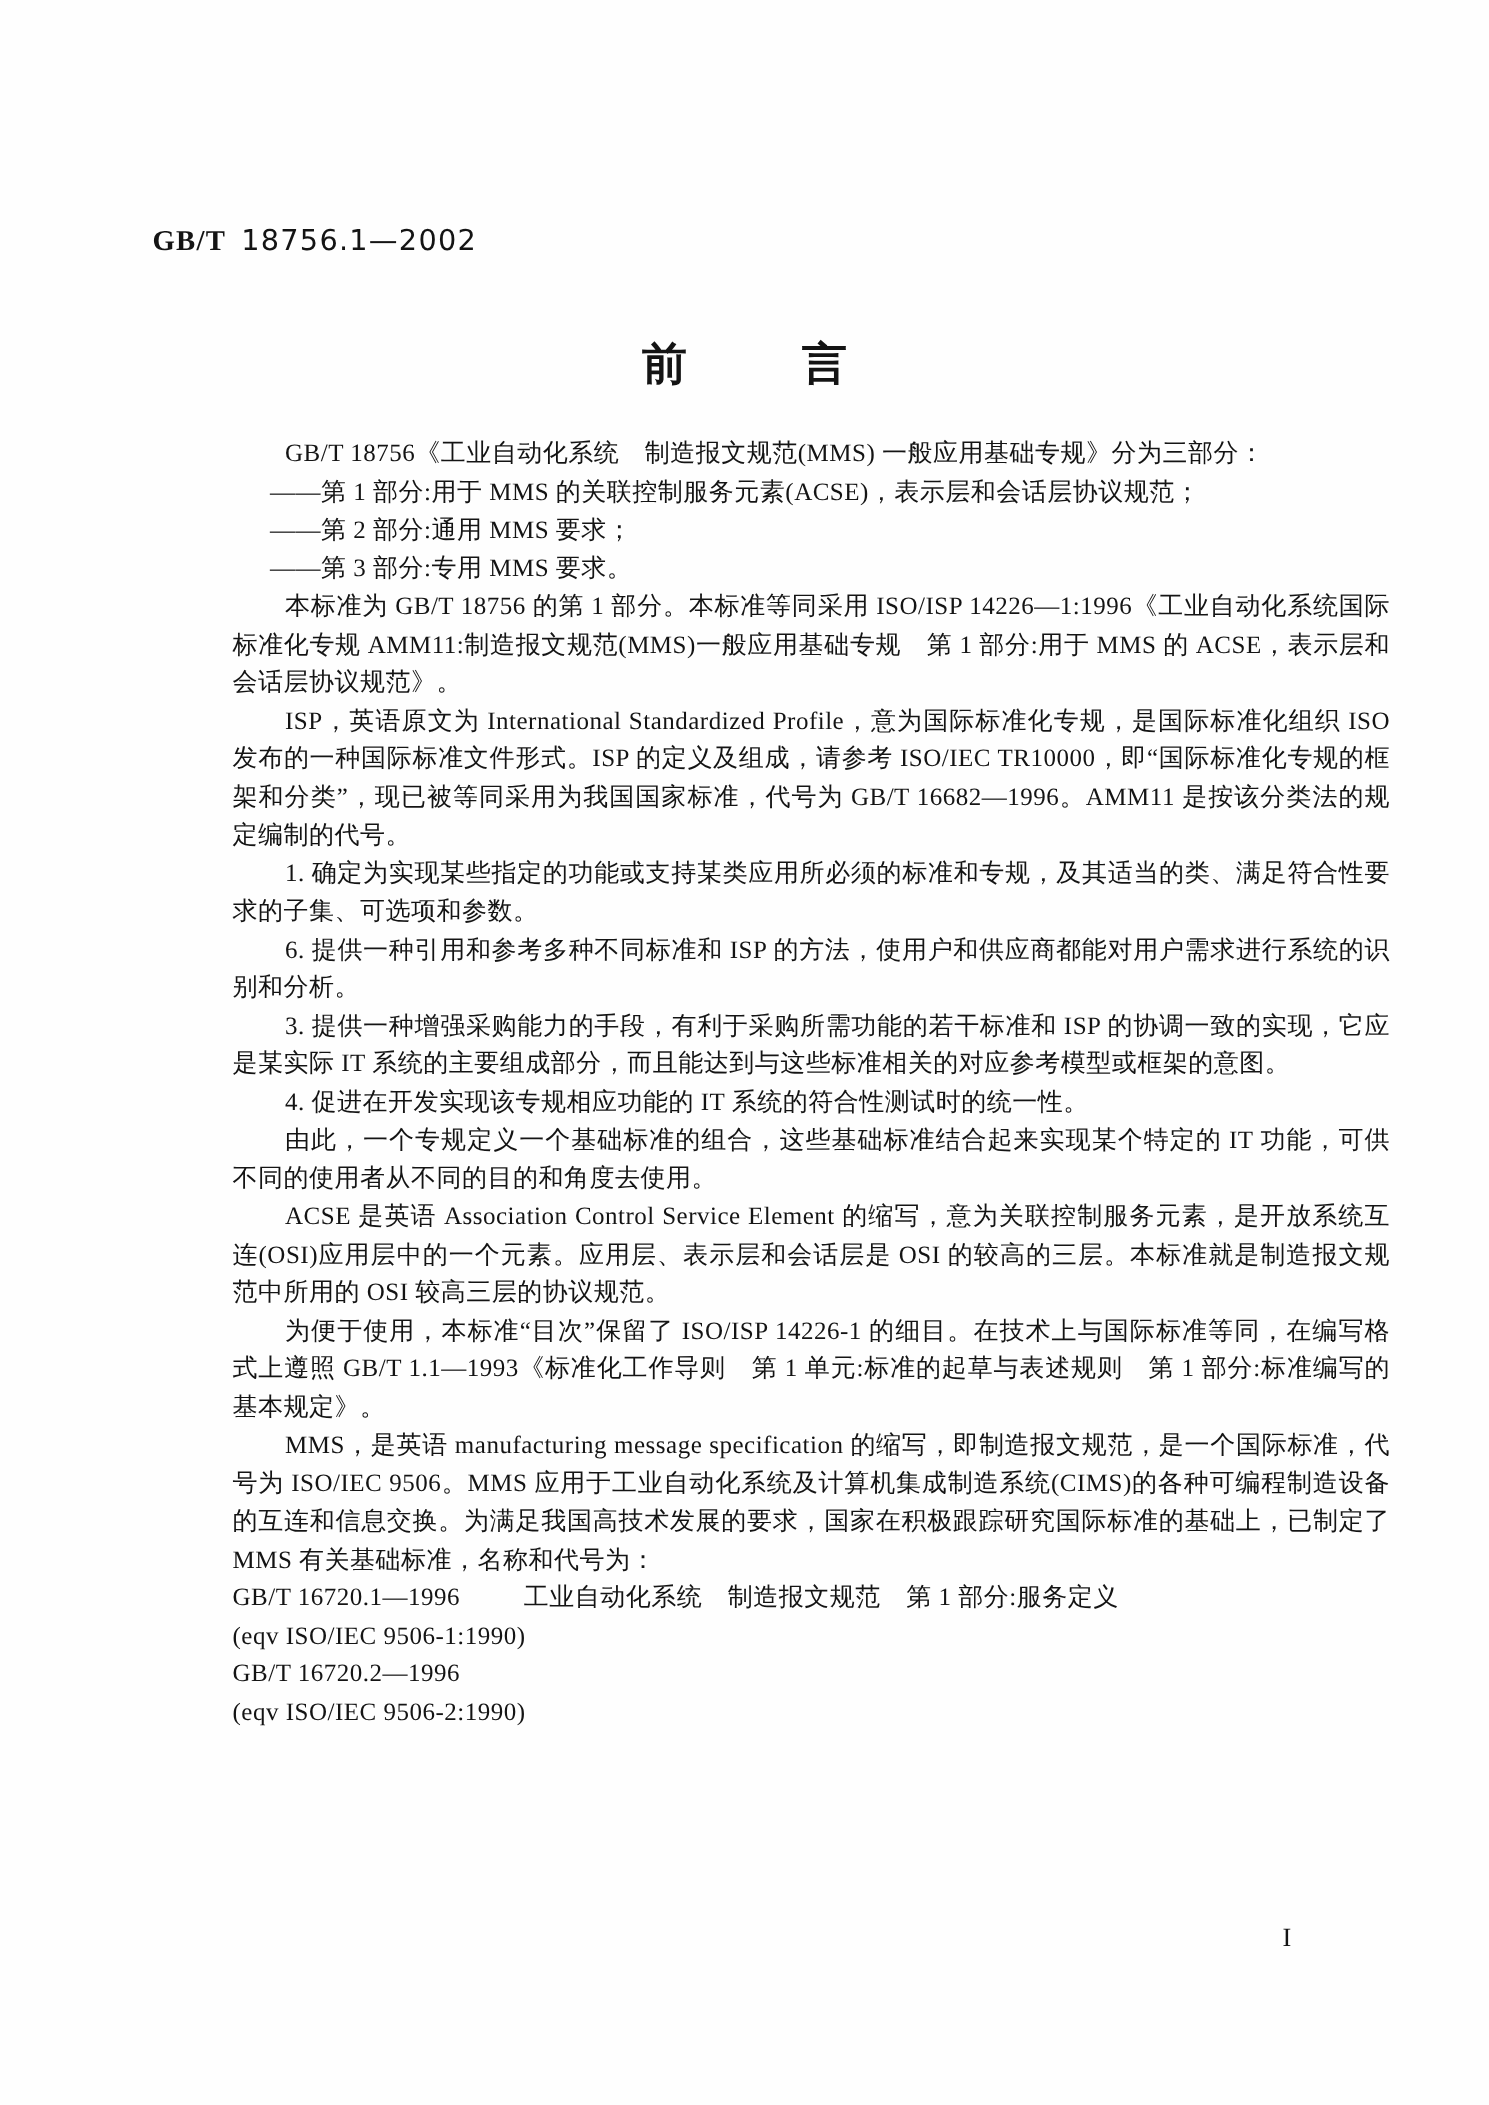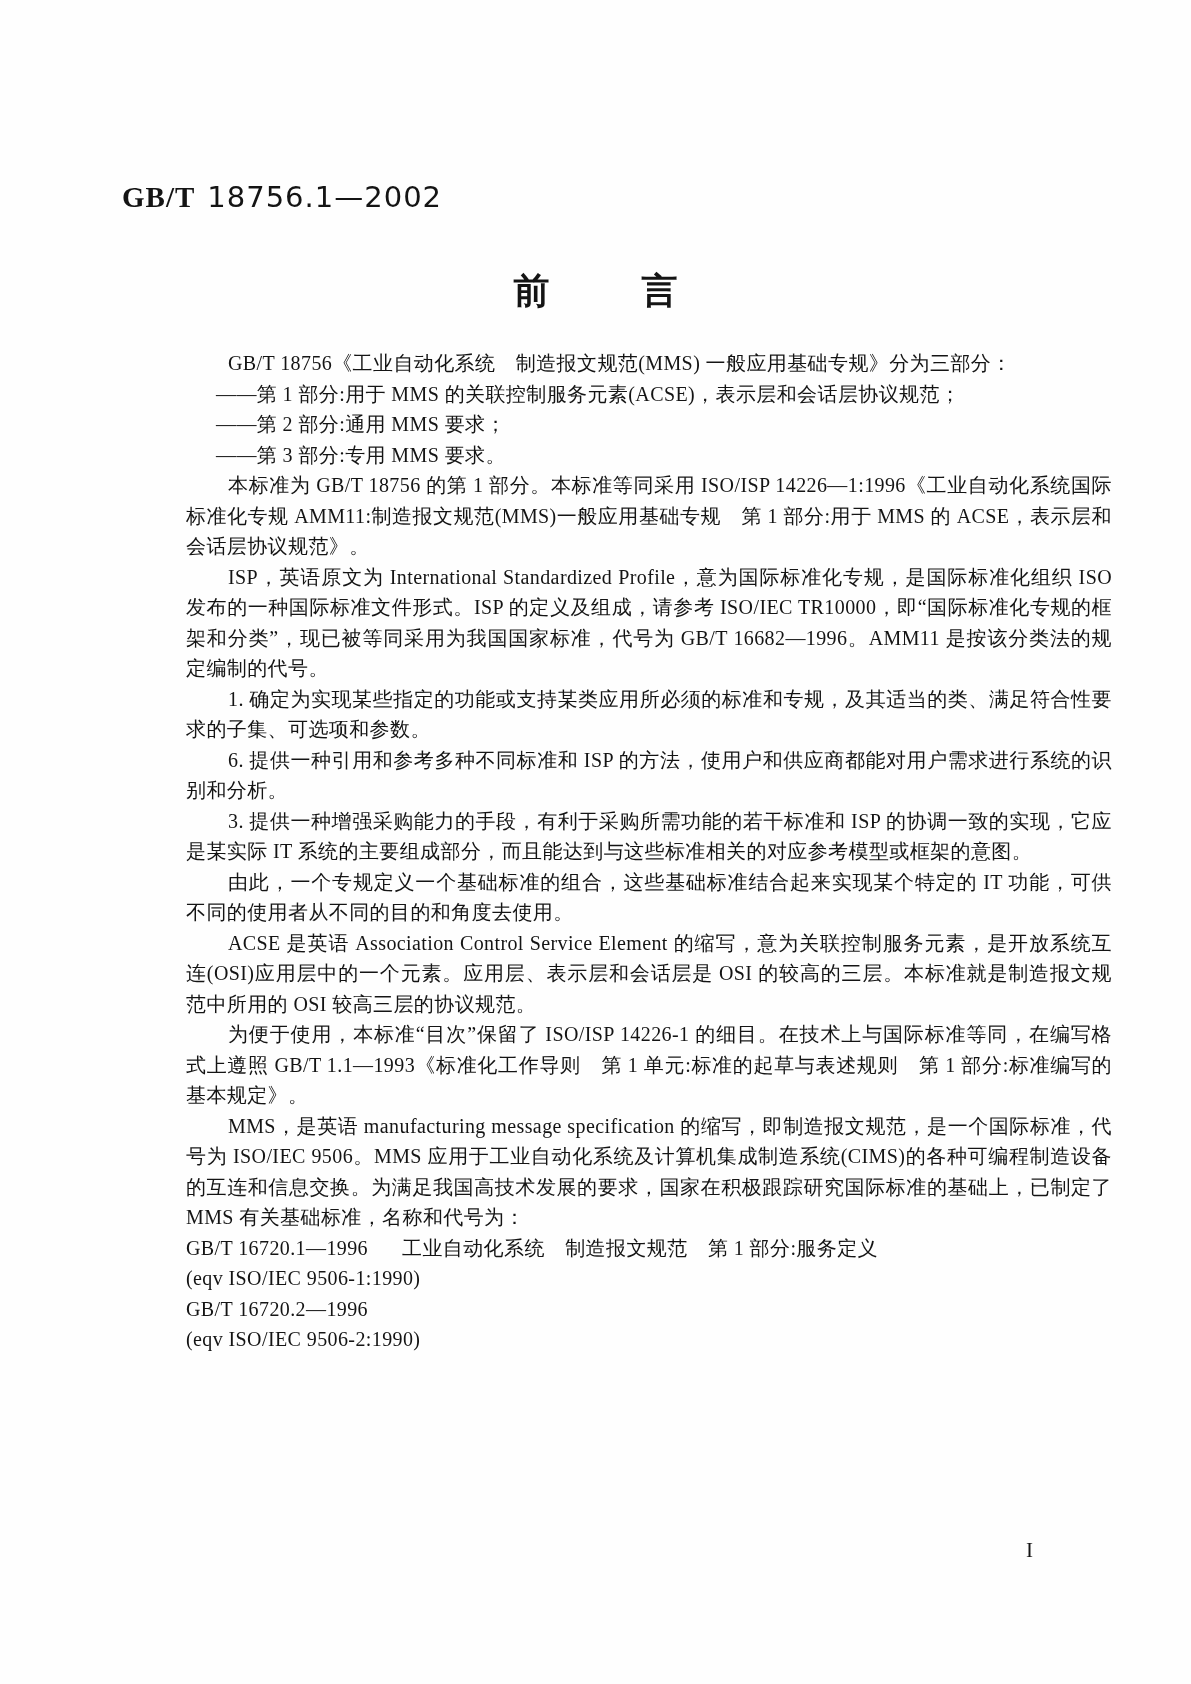--- a/index.html
+++ b/index.html
@@ -13,21 +13,21 @@
     height: 1684px;
     background: #fefefe;
     color: #141414;
     font-family: "Liberation Serif", "DejaVu Serif", serif;
     overflow: hidden;
   }
   .header {
     position: absolute;
     left: 122px;
     top: 180px;
-    font-size: 29px;
+    font-size: 23px;
     white-space: nowrap;
   }
   .code-prefix {
     font-weight: bold;
     letter-spacing: 1px;
     font-family: "Liberation Serif", "DejaVu Serif", serif;
   }
   .code-number {
     margin-left: 12px;
     font-family: "DejaVu Sans", "Liberation Sans", sans-serif;
@@ -64,20 +64,21 @@
   }
   .para {
     text-indent: 2.1em;
   }
   .dash {
     text-indent: 1.5em;
   }
   .std-row {
     display: flex;
     padding-left: 35px;
+    gap: 17px;
   }
   .std-code {
     flex: 0 0 158px;
     white-space: nowrap;
   }
   .std-title {
     padding-left: 34px;
     white-space: nowrap;
   }
   .std-eqv {
@@ -107,20 +108,21 @@
   <div class="body">
     <p class="para">GB/T 18756《工业自动化系统　制造报文规范(MMS) 一般应用基础专规》分为三部分：</p>
     <p class="dash">——第 1 部分:用于 MMS 的关联控制服务元素(ACSE)，表示层和会话层协议规范；</p>
     <p class="dash">——第 2 部分:通用 MMS 要求；</p>
     <p class="dash">——第 3 部分:专用 MMS 要求。</p>
     <p class="para">本标准为 GB/T 18756 的第 1 部分。本标准等同采用 ISO/ISP 14226—1:1996《工业自动化系统国际标准化专规 AMM11:制造报文规范(MMS)一般应用基础专规　第 1 部分:用于 MMS 的 ACSE，表示层和会话层协议规范》。</p>
     <p class="para">ISP，英语原文为 International Standardized Profile，意为国际标准化专规，是国际标准化组织 ISO 发布的一种国际标准文件形式。ISP 的定义及组成，请参考 ISO/IEC TR10000，即“国际标准化专规的框架和分类”，现已被等同采用为我国国家标准，代号为 GB/T 16682—1996。AMM11 是按该分类法的规定编制的代号。</p>
     <p class="para">1. 确定为实现某些指定的功能或支持某类应用所必须的标准和专规，及其适当的类、满足符合性要求的子集、可选项和参数。</p>
     <p class="para">6. 提供一种引用和参考多种不同标准和 ISP 的方法，使用户和供应商都能对用户需求进行系统的识别和分析。</p>
     <p class="para">3. 提供一种增强采购能力的手段，有利于采购所需功能的若干标准和 ISP 的协调一致的实现，它应是某实际 IT 系统的主要组成部分，而且能达到与这些标准相关的对应参考模型或框架的意图。</p>
+    <p class="para">4. 促进在开发实现该专规相应功能的 IT 系统的符合性测试时的统一性。</p>
     <p class="para">由此，一个专规定义一个基础标准的组合，这些基础标准结合起来实现某个特定的 IT 功能，可供不同的使用者从不同的目的和角度去使用。</p>
     <p class="para">ACSE 是英语 Association Control Service Element 的缩写，意为关联控制服务元素，是开放系统互连(OSI)应用层中的一个元素。应用层、表示层和会话层是 OSI 的较高的三层。本标准就是制造报文规范中所用的 OSI 较高三层的协议规范。</p>
     <p class="para">为便于使用，本标准“目次”保留了 ISO/ISP 14226-1 的细目。在技术上与国际标准等同，在编写格式上遵照 GB/T 1.1—1993《标准化工作导则　第 1 单元:标准的起草与表述规则　第 1 部分:标准编写的基本规定》。</p>
     <p class="para">MMS，是英语 manufacturing message specification 的缩写，即制造报文规范，是一个国际标准，代号为 ISO/IEC 9506。MMS 应用于工业自动化系统及计算机集成制造系统(CIMS)的各种可编程制造设备的互连和信息交换。为满足我国高技术发展的要求，国家在积极跟踪研究国际标准的基础上，已制定了 MMS 有关基础标准，名称和代号为：</p>
 
     <div class="std">
       <p class="std-row">
         <span class="std-code">GB/T 16720.1—1996</span>
         <span class="std-title">工业自动化系统　制造报文规范　第 1 部分:服务定义</span>
       </p>

